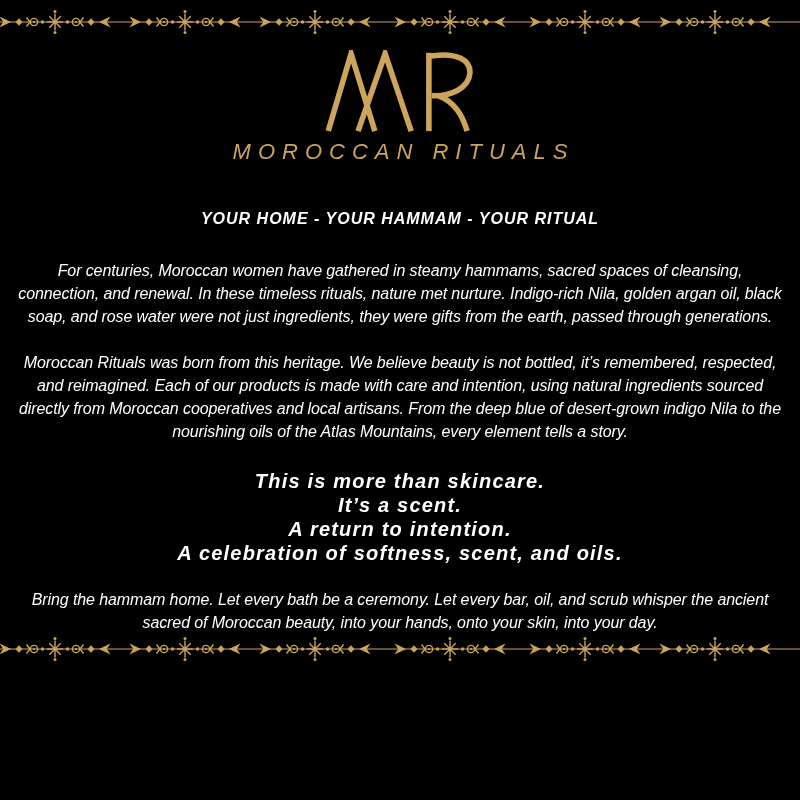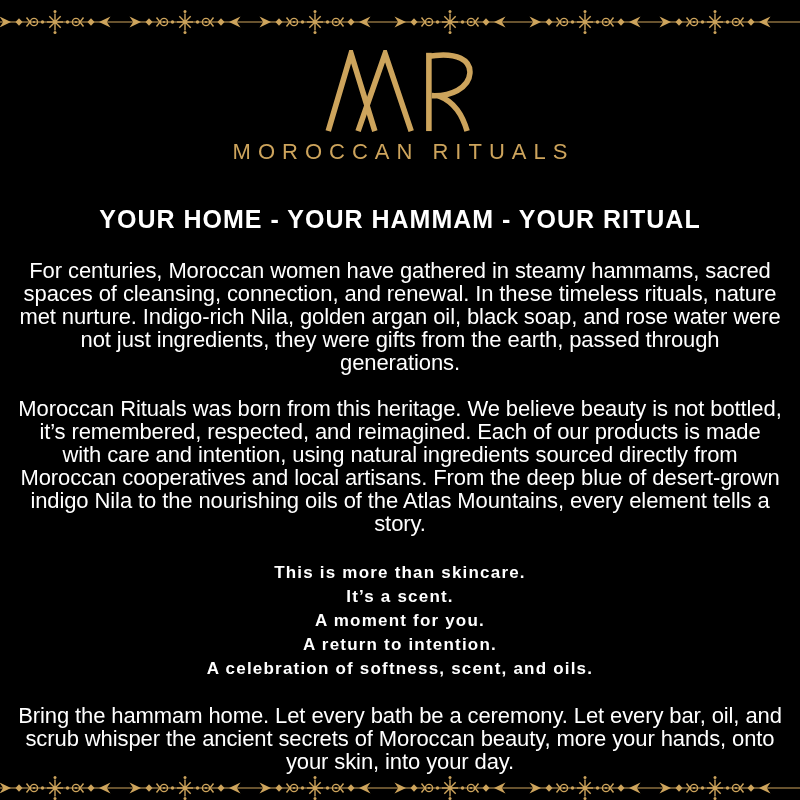--- a/index.html
+++ b/index.html
@@ -16,20 +16,21 @@
     overflow: hidden;
   }
   .page {
     width: 800px;
     height: 612px;
     display: flex;
     flex-direction: column;
     align-items: center;
     text-align: center;
     position: relative;
+    font-style: italic;
   }
   
   .orn {
     color: var(--gold);
     display: block;
     flex: 0 0 auto;
   }
   .orn-top { margin-top: 7px; }
   .orn-bottom { margin-top: auto; margin-bottom: 9px; }
   .orn line, .orn path, .orn circle { stroke: currentColor; stroke-width: 1.4; fill: none; }
@@ -48,40 +49,40 @@
     color: var(--gold);
     font-size: 22px;
     line-height: 26px;
     letter-spacing: 7px;
     font-weight: normal;
     text-indent: 7px; 
   }
   
   .tagline {
     margin-top: 41px;
-    font-size: 25px;
+    font-size: 16px;
     line-height: 26px;
     font-weight: bold;
     letter-spacing: 1px;
     color: var(--text);
   }
   .body-copy {
     width: 776px;
     padding: 0 6px;
-    font-size: 22px;
+    font-size: 16px;
     line-height: 23px;
     letter-spacing: -0.1px;
     color: var(--text);
   }
   .para-1 { margin-top: 27px; }
   .para-2 { margin-top: 23px; }
   .closing { margin-top: 23px; }
   .stanza {
     margin-top: 26px;
-    font-size: 17px;
+    font-size: 20px;
     line-height: 24px;
     font-weight: bold;
     letter-spacing: 1.2px;
     color: var(--text);
   }
 </style>
 </head>
 <body>
 
 <div class="page">
@@ -132,26 +133,25 @@
   <div class="brand-name">MOROCCAN RITUALS</div>
 
   <h1 class="tagline">YOUR HOME - YOUR HAMMAM - YOUR RITUAL</h1>
 
   <p class="body-copy para-1">For centuries, Moroccan women have gathered in steamy hammams, sacred spaces of cleansing, connection, and renewal. In these timeless rituals, nature met nurture. Indigo-rich Nila, golden argan oil, black soap, and rose water were not just ingredients, they were gifts from the earth, passed through generations.</p>
   <p class="body-copy para-2">Moroccan Rituals was born from this heritage. We believe beauty is not bottled, it’s remembered, respected, and reimagined. Each of our products is made with care and intention, using natural ingredients sourced directly from Moroccan cooperatives and local artisans. From the deep blue of desert-grown indigo Nila to the nourishing oils of the Atlas Mountains, every element tells a story.</p>
 
   <div class="stanza">
     <div>This is more than skincare.</div>
     <div>It’s a scent.</div>
-    <div>A moment for you.</div>
     <div>A return to intention.</div>
     <div>A celebration of softness, scent, and oils.</div>
   </div>
 
-  <p class="body-copy closing">Bring the hammam home. Let every bath be a ceremony. Let every bar, oil, and scrub whisper the ancient secrets of Moroccan beauty, more your hands, onto your skin, into your day.</p>
+  <p class="body-copy closing">Bring the hammam home. Let every bath be a ceremony. Let every bar, oil, and scrub whisper the ancient sacred of Moroccan beauty, into your hands, onto your skin, into your day.</p>
 
   <svg class="orn orn-bottom" width="800" height="30" viewBox="0 0 800 30" aria-hidden="true">
     <line class="baseline" x1="0" y1="15" x2="800" y2="15"></line>
     <use href="#cluster" transform="translate(55,0)"></use>
     <use href="#cluster" transform="translate(185,0)"></use>
     <use href="#cluster" transform="translate(315,0)"></use>
     <use href="#cluster" transform="translate(450,0)"></use>
     <use href="#cluster" transform="translate(585,0)"></use>
     <use href="#cluster" transform="translate(715,0)"></use>
   </svg>

